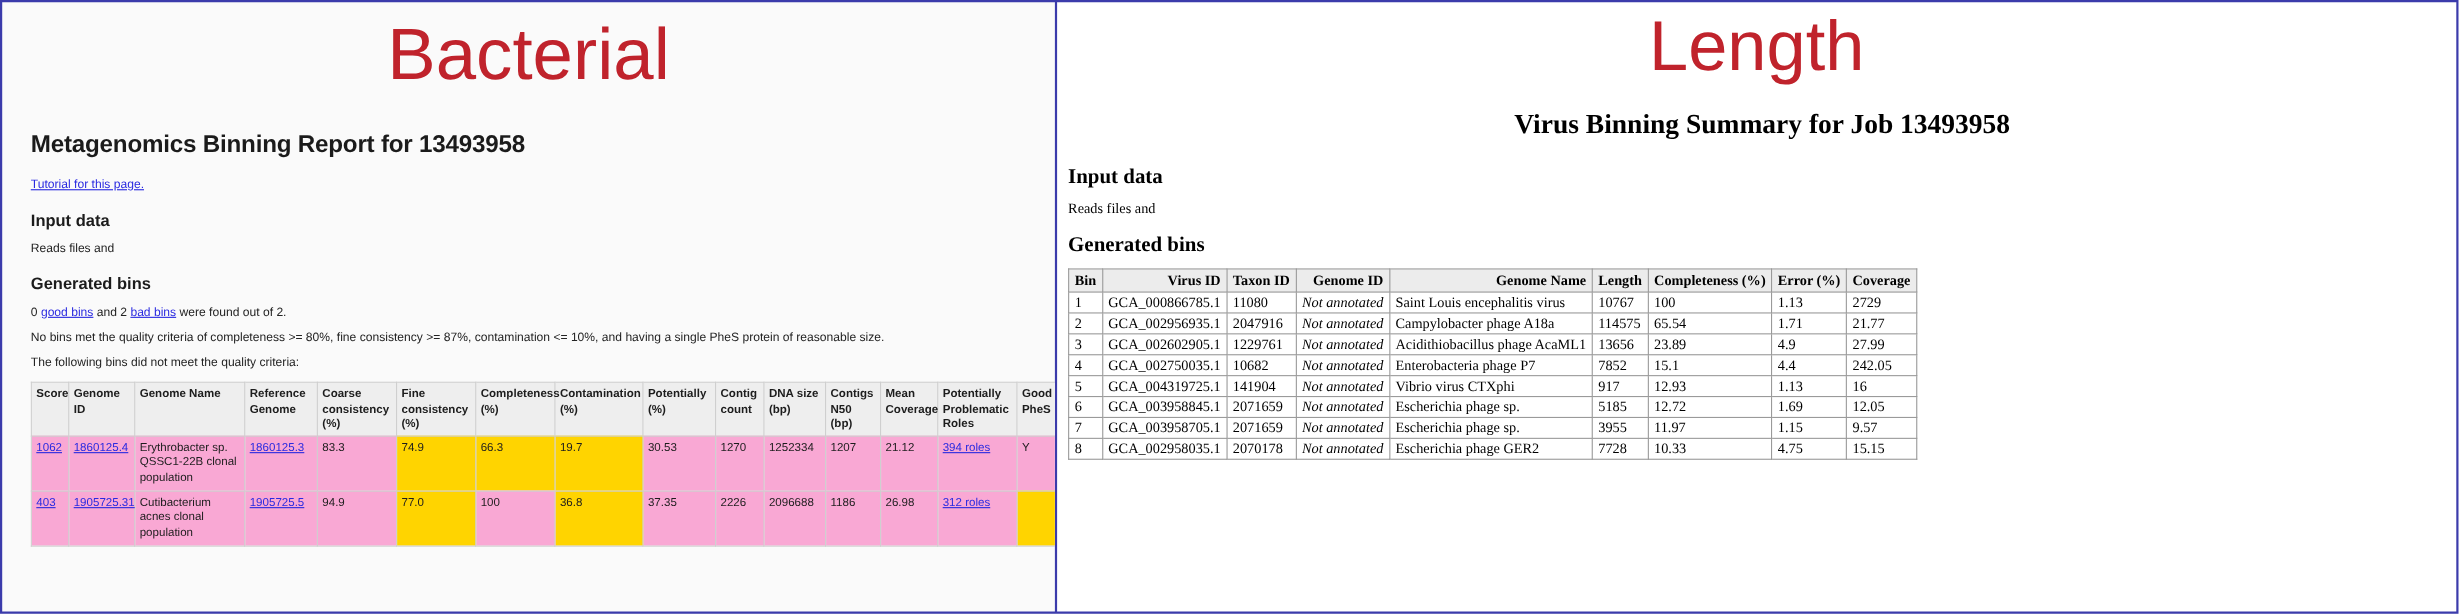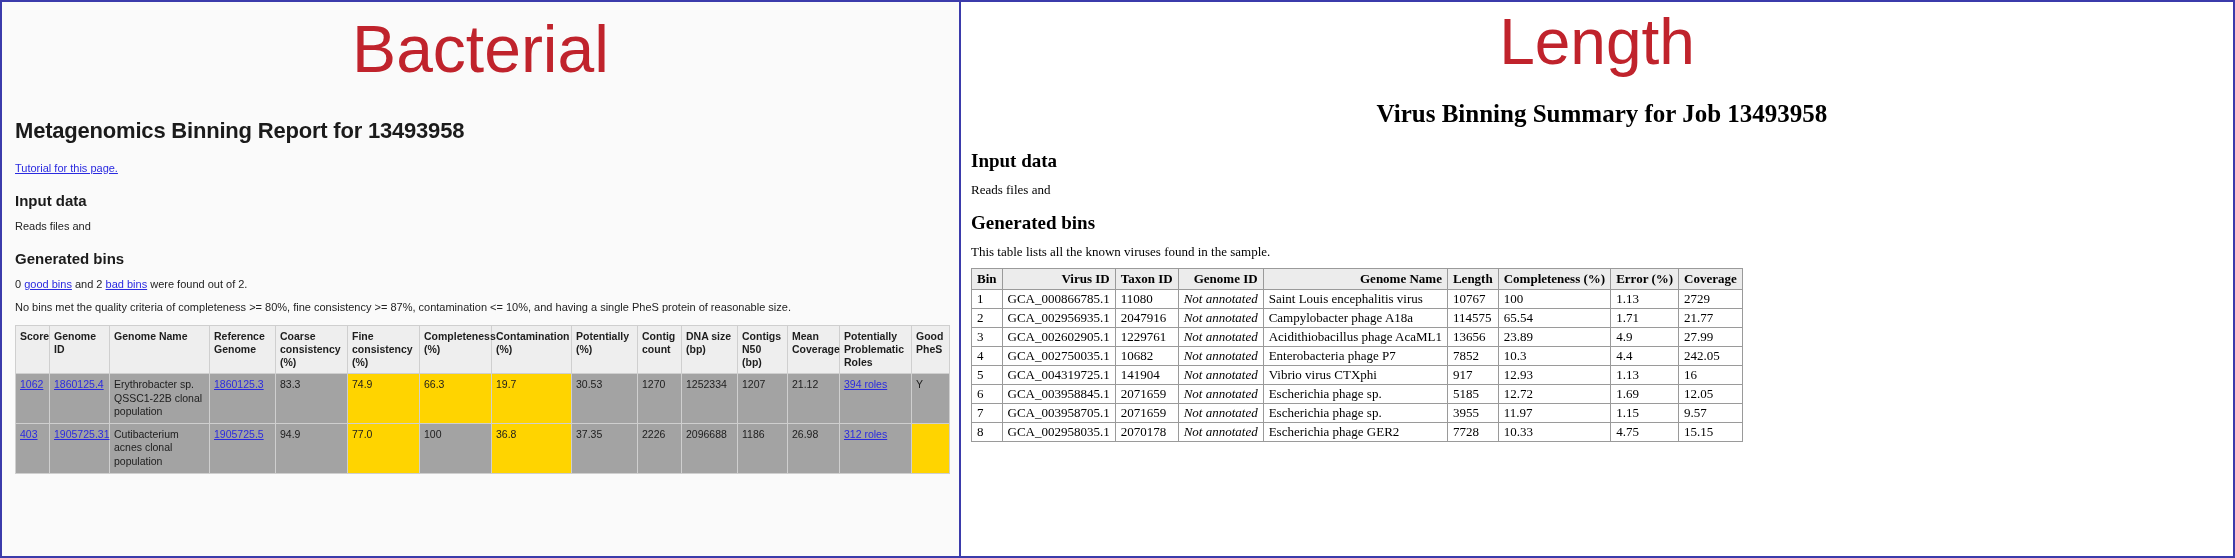--- a/index.html
+++ b/index.html
@@ -14,42 +14,42 @@
   
   .panel{position:relative;height:558px;box-sizing:border-box;overflow:hidden;background:#fafafa;}
   .panel-bacterial{width:960px;border:2px solid #3b3bab;border-right:1px solid #3b3bab;}
   .panel-viral{width:1275px;border:2px solid #3b3bab;border-left:1px solid #3b3bab;
                font-family:"Liberation Serif",serif;background:#ffffff;}
 
   .banner{text-align:center;color:#c0232c;font-weight:400;line-height:1;}
   .banner-bacterial{font-family:"Liberation Sans",sans-serif;font-size:66px;padding:14px 0 26px;}
   .banner-viral{font-family:"Liberation Sans",sans-serif;font-size:64px;padding:8px 0 22px;}
 
-  .content{padding:0 13px;}
+  .content{padding:0 26px;}
   .content-viral{padding:0 0 0 10px;}
 
   h1.report-title{font-size:22px;font-weight:bold;color:#1b1b1b;margin:10px 0 14px;letter-spacing:-0.2px;}
   h1.report-title-viral{font-family:"Liberation Serif",serif;font-size:25px;font-weight:bold;color:#000;margin:4px 0 22px;text-align:center;}
 
   a.link{color:#2a2ae0;text-decoration:underline;font-size:11px;}
   a.inline-link{color:#2a2ae0;text-decoration:underline;}
 
   h2.sect{font-size:15px;font-weight:bold;color:#1b1b1b;margin:16px 0 10px;}
   h2.sect-viral{font-family:"Liberation Serif",serif;font-size:19px;font-weight:bold;color:#000;margin:14px 0 10px;}
 
   p.body{font-size:11px;color:#232323;margin:8px 0;line-height:1.35;}
   p.body-viral{font-family:"Liberation Serif",serif;font-size:13px;color:#000;margin:8px 0;}
 
   
   table.bact{border-collapse:collapse;width:934px;table-layout:fixed;margin-top:10px;
              font-size:10.5px;color:#1d1d1d;}
   table.bact th{background:#eeeeee;border:1px solid #cfcfcf;text-align:left;
                 font-weight:bold;font-size:10.5px;padding:4px 4px;vertical-align:top;line-height:1.25;}
   table.bact td{border:1px solid #cfcfcf;padding:4px 4px;vertical-align:top;
-                background:#a3a3a3;line-height:1.3;}
+                background:#f9a8d4;line-height:1.3;}
   td.hl{background:#ffd400 !important;}
   td.hl-empty{background:#ffd400 !important;}
 
   
   table.viral{border-collapse:collapse;margin-top:6px;table-layout:auto;
               font-family:"Liberation Serif",serif;font-size:13px;color:#000;}
   table.viral th{background:#ececec;border:1px solid #9a9a9a;text-align:right;
                  font-weight:bold;padding:2px 5px;white-space:nowrap;}
   table.viral td{border:1px solid #9a9a9a;padding:1px 5px;white-space:nowrap;background:#fff;}
   td.na{font-style:italic;}
@@ -68,20 +68,21 @@
       <a class="link" href="#">Tutorial for this page.</a>
 
       <h2 class="sect">Input data</h2>
       <p class="body">Reads files and</p>
 
       <h2 class="sect">Generated bins</h2>
 
       <p class="body"><span>0 </span><a class="inline-link" href="#">good bins</a><span> and 2 </span><a class="inline-link" href="#">bad bins</a><span> were found out of 2.</span></p>
 
       <p class="body">No bins met the quality criteria of completeness &gt;= 80%, fine consistency &gt;= 87%, contamination &lt;= 10%, and having a single PheS protein of reasonable size.</p>
+      <p class="body">The following bins did not meet the quality criteria:</p>
 
       <table class="bact">
         <colgroup>
           <col style="width:34px">
             <col style="width:60px">
             <col style="width:100px">
           <col style="width:66px">
             <col style="width:72px">
             <col style="width:72px">
           <col style="width:72px">
@@ -156,21 +157,20 @@
   <div class="panel panel-viral">
     <div class="banner banner-viral">Length</div>
 
     <div class="content content-viral">
       <h1 class="report-title-viral">Virus Binning Summary for Job 13493958</h1>
 
       <h2 class="sect-viral">Input data</h2>
       <p class="body-viral">Reads files and</p>
 
       <h2 class="sect-viral">Generated bins</h2>
-      <p class="body-viral">This table lists all the known viruses found in the sample.</p>
 
       <table class="viral">
         <thead>
           <tr>
             <th>Bin</th>
             <th>Virus ID</th>
             <th>Taxon ID</th>
             <th>Genome ID</th>
             <th>Genome Name</th>
             <th>Length</th>
@@ -213,21 +213,21 @@
               <td>4.9</td>
               <td>27.99</td>
             </tr>
             <tr>
               <td>4</td>
               <td>GCA_002750035.1</td>
               <td>10682</td>
               <td class="na">Not annotated</td>
               <td>Enterobacteria phage P7</td>
               <td>7852</td>
-              <td>10.3</td>
+              <td>15.1</td>
               <td>4.4</td>
               <td>242.05</td>
             </tr>
             <tr>
               <td>5</td>
               <td>GCA_004319725.1</td>
               <td>141904</td>
               <td class="na">Not annotated</td>
               <td>Vibrio virus CTXphi</td>
               <td>917</td>

